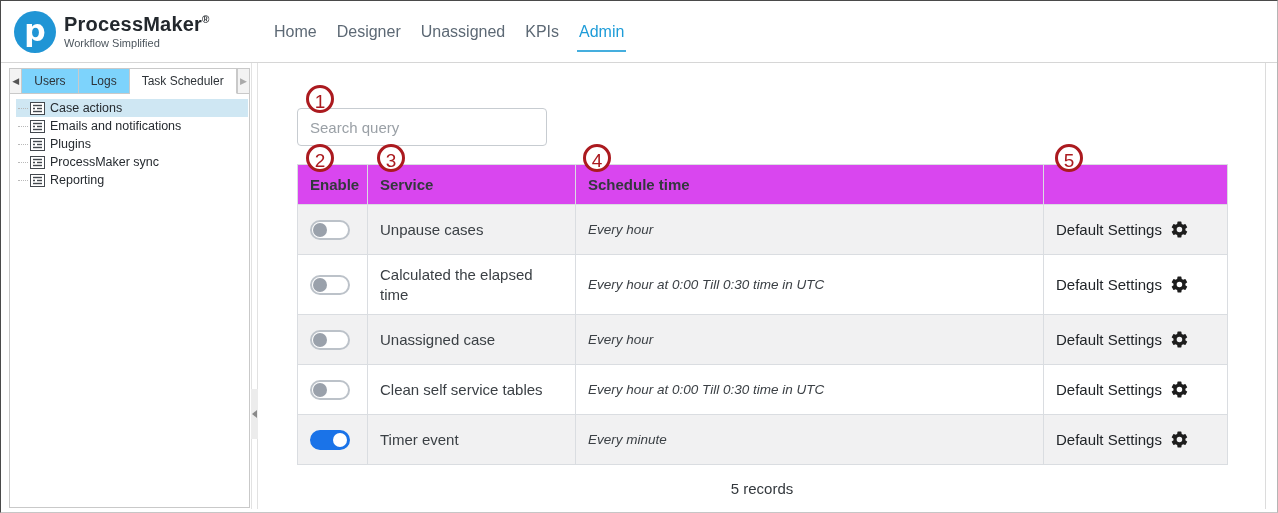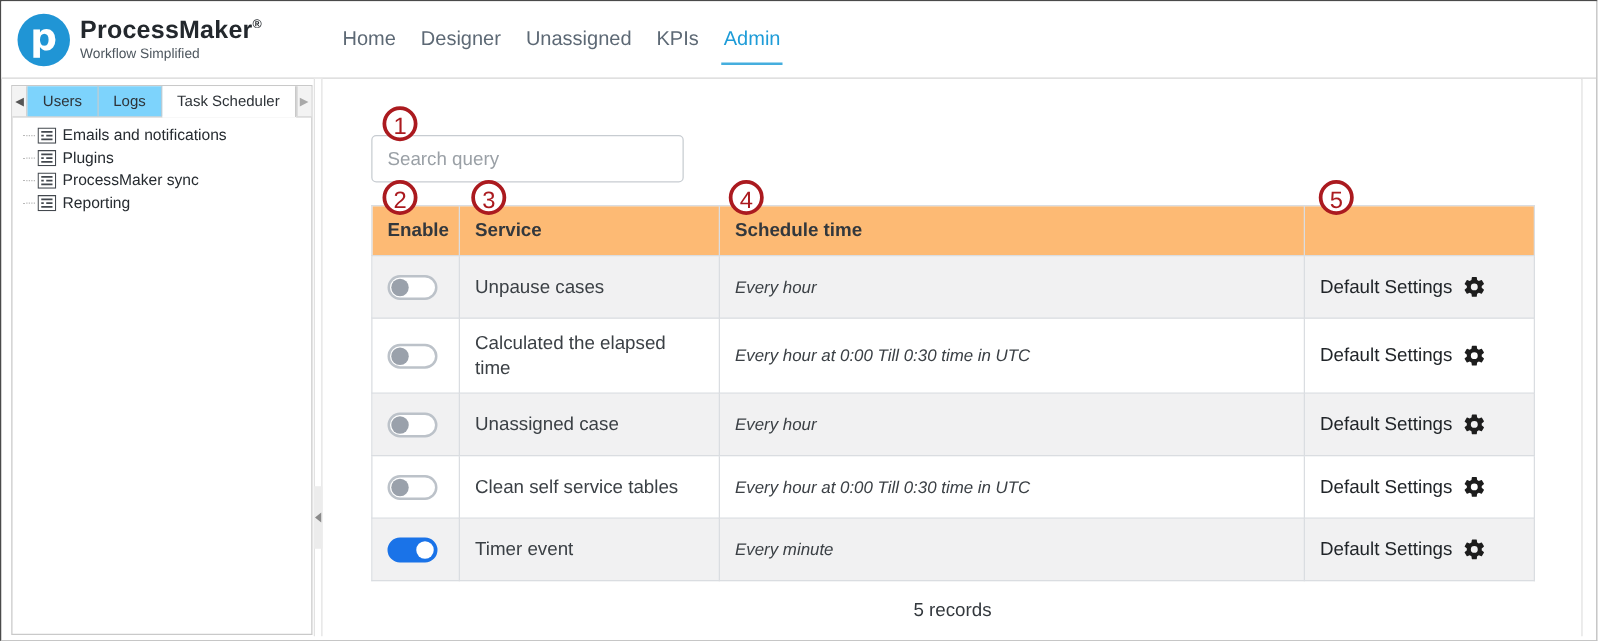--- a/index.html
+++ b/index.html
@@ -68,21 +68,21 @@
     font-family:"Liberation Sans", sans-serif; outline:none; background:#fff;
   }
   .search-input::placeholder { color:#9aa0a6; }
 
   table.sched { position:absolute; left:38px; top:100px; width:930px; border-collapse:collapse; table-layout:fixed; }
   table.sched col.c-enable { width:70px; }
   table.sched col.c-service { width:208px; }
   table.sched col.c-schedule { width:468px; }
   table.sched col.c-action { width:184px; }
   table.sched th, table.sched td { border:1px solid #dadde1; padding:8px 12px; text-align:left; vertical-align:middle; }
-  table.sched thead tr { height:40px; background:#fdba74; }
+  table.sched thead tr { height:40px; background:#d946ef; }
   table.sched th { font-size:15px; font-weight:bold; color:#33383d; padding:6px 12px; }
   table.sched tbody tr { height:50px; }
   table.sched tbody tr.tall { height:60px; }
   table.sched tbody tr:nth-child(odd) { background:#f1f1f2; }
   td.svc { font-size:15px; color:#3b4045; line-height:1.3; }
   td.time { font-size:13.5px; font-style:italic; color:#3b4045; }
   td.act { font-size:15px; color:#212529; }
   .act-wrap { display:flex; align-items:center; gap:8px; }
   .gear { width:19px; height:19px; fill:#1d1d1d; flex:none; cursor:pointer; }
 
@@ -128,20 +128,31 @@
   <div class="sidebar">
     <div class="tabbar">
       <div class="tab-scroll left">◀</div>
       <div class="tab">Users</div>
       <div class="tab">Logs</div>
       <div class="tab active">Task Scheduler</div>
       <div class="tab-scroll right">▶</div>
     </div>
 
     <div class="tree">
+      <div class="tree-item selected">
+        <span class="tree-dots"></span>
+        <svg class="tree-icon" viewBox="0 0 15 13">
+          <rect x="0.5" y="0.5" width="14" height="12" fill="#fff" stroke="#43484e"></rect>
+          <line x1="3" y1="3.5" x2="12" y2="3.5" stroke="#43484e" stroke-width="1.4"></line>
+          <line x1="3" y1="6.5" x2="5" y2="6.5" stroke="#43484e" stroke-width="1.4"></line>
+          <line x1="7" y1="6.5" x2="12" y2="6.5" stroke="#43484e" stroke-width="1.4"></line>
+          <line x1="3" y1="9.5" x2="12" y2="9.5" stroke="#43484e" stroke-width="1.4"></line>
+        </svg>
+        <span>Case actions</span>
+      </div>
       <div class="tree-item">
         <span class="tree-dots"></span>
         <svg class="tree-icon" viewBox="0 0 15 13">
           <rect x="0.5" y="0.5" width="14" height="12" fill="#fff" stroke="#43484e"></rect>
           <line x1="3" y1="3.5" x2="12" y2="3.5" stroke="#43484e" stroke-width="1.4"></line>
           <line x1="3" y1="6.5" x2="5" y2="6.5" stroke="#43484e" stroke-width="1.4"></line>
           <line x1="7" y1="6.5" x2="12" y2="6.5" stroke="#43484e" stroke-width="1.4"></line>
           <line x1="3" y1="9.5" x2="12" y2="9.5" stroke="#43484e" stroke-width="1.4"></line>
         </svg>
         <span>Emails and notifications</span>

